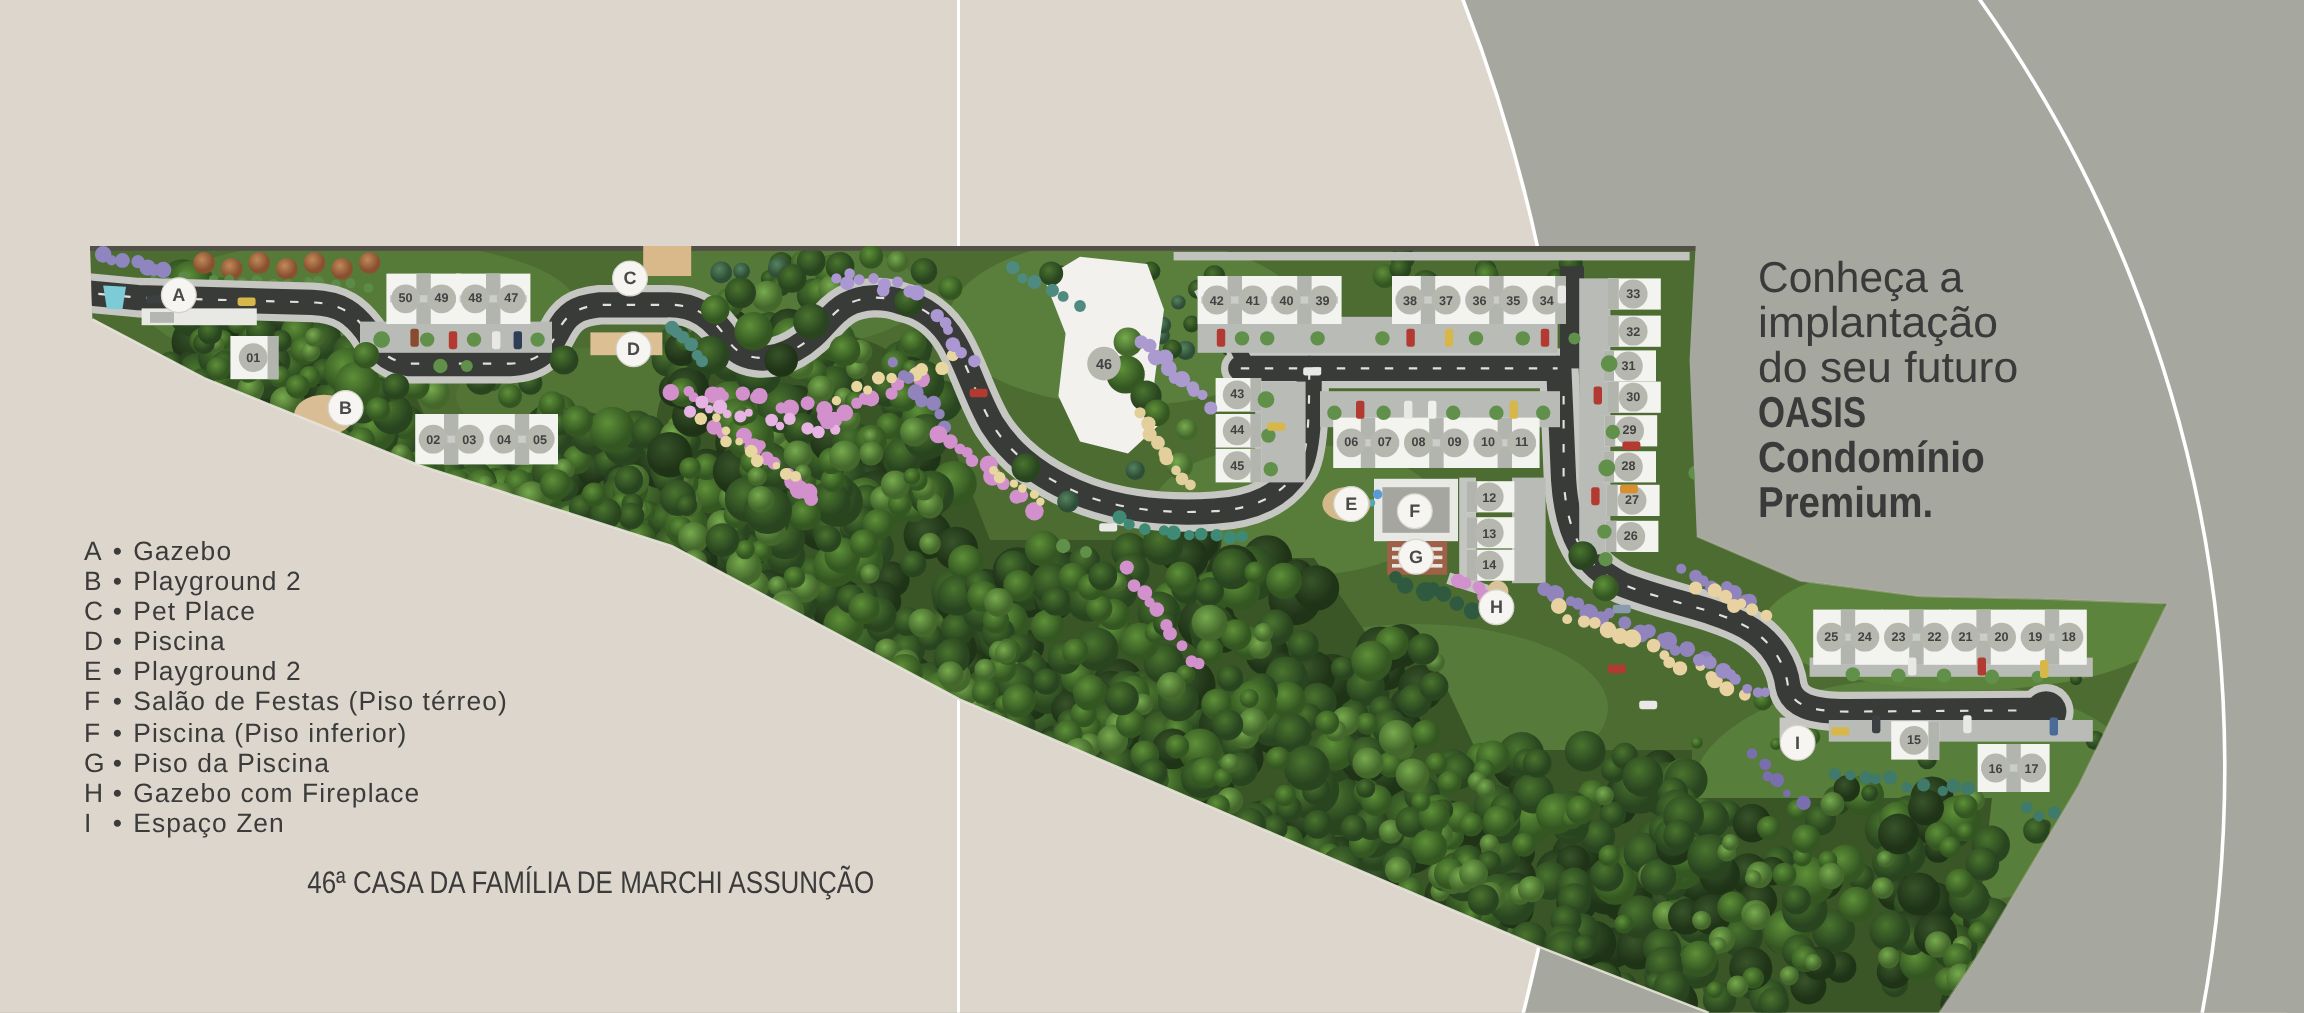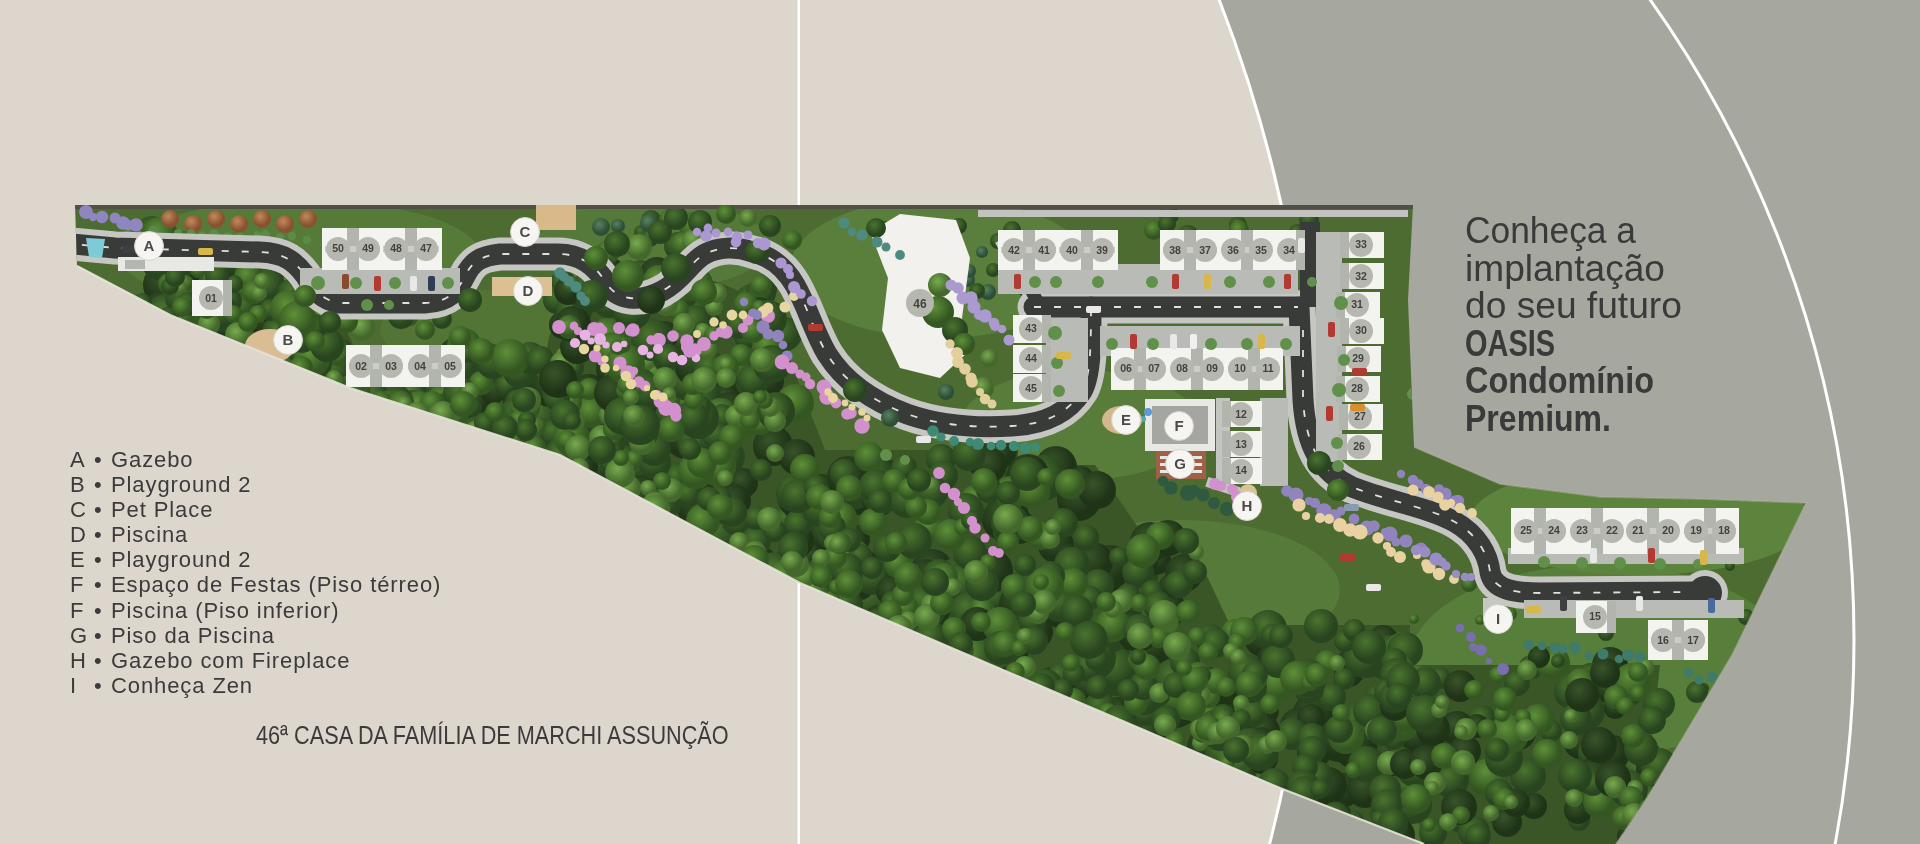--- a/index.html
+++ b/index.html
@@ -2149,37 +2149,37 @@
       <span>Piscina</span>
     </div>
   <div class="row">
       <span class="l">E</span>
       <span class="b">•</span>
       <span>Playground 2</span>
     </div>
   <div class="row">
       <span class="l">F</span>
       <span class="b">•</span>
-      <span>Espaço de Festas (Piso térreo)</span>
+      <span>Salão de Festas (Piso térreo)</span>
     </div>
   <div class="row">
       <span class="l">F</span>
       <span class="b">•</span>
       <span>Piscina (Piso inferior)</span>
     </div>
   <div class="row">
       <span class="l">G</span>
       <span class="b">•</span>
       <span>Piso da Piscina</span>
     </div>
   <div class="row">
       <span class="l">H</span>
       <span class="b">•</span>
       <span>Gazebo com Fireplace</span>
     </div>
   <div class="row">
       <span class="l">I</span>
       <span class="b">•</span>
-      <span>Conheça Zen</span>
+      <span>Espaço Zen</span>
     </div>
 </div>
 
 <div class="caption">46ª CASA DA FAMÍLIA DE MARCHI ASSUNÇÃO</div>
 
 </body></html>

